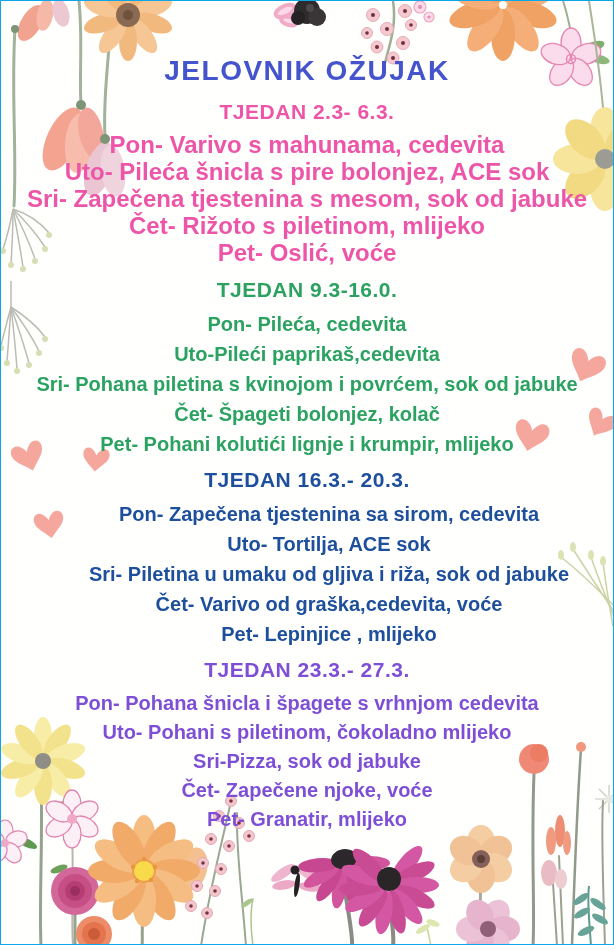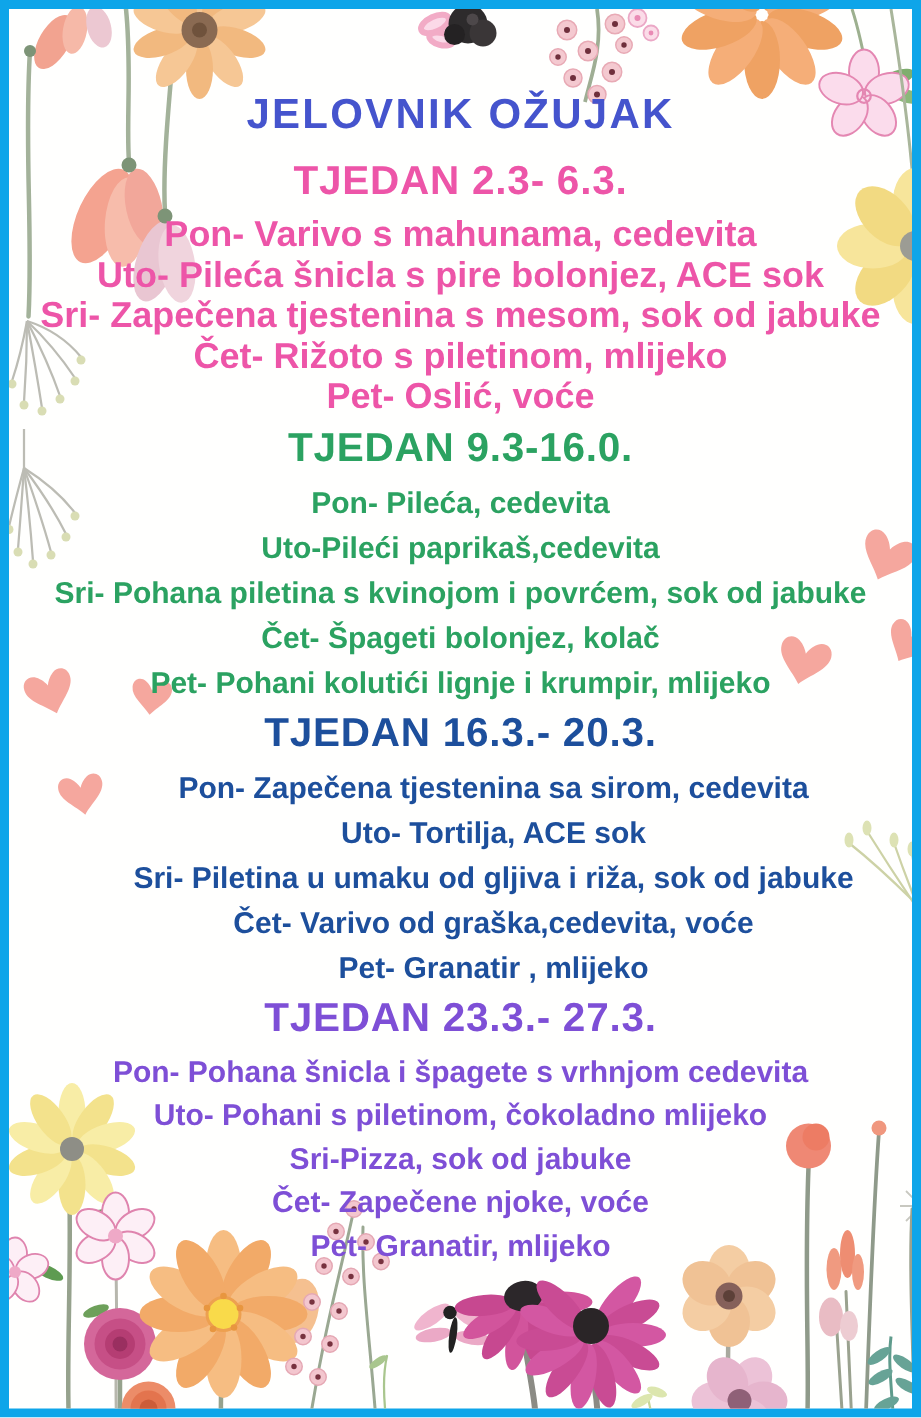--- a/index.html
+++ b/index.html
@@ -1,28 +1,28 @@
 <!DOCTYPE html>
 <html><head>
 <meta charset="utf-8">
 <style>
   html,body { margin:0; padding:0; background:#ffffff; }
   .page {
     position:relative; width:614px; height:945px; overflow:hidden;
-    background:#fffffe; border:6px solid #0ea5e9; box-sizing:border-box;
+    background:#fffffe; border:1px solid #0ea5e9; box-sizing:border-box;
     font-family:"Liberation Sans", sans-serif;
   }
   .decor { position:absolute; left:0; top:0; width:614px; height:945px; }
   .content { position:absolute; inset:0; text-align:center; }
   .title {
     position:absolute; top:54px; left:0; width:100%; margin:0;
     font-size:28px; font-weight:bold; letter-spacing:1.5px; color:#4554cd;
   }
   .week { position:absolute; left:0; width:100%; font-weight:bold; }
-  .wheader { font-size:27px; margin-bottom:7px; letter-spacing:0.5px; }
+  .wheader { font-size:21px; margin-bottom:7px; letter-spacing:0.5px; }
   .line { font-size:20px; white-space:nowrap; }
   .w1 { top:99px;  color:#ed55a8; }
   .w1 .line { font-size:24px; line-height:27px; }
   .w2 { top:277px; color:#2ba261; }
   .w2 .line { line-height:30px; }
   .w3 { top:467px; color:#1d4f9c; }
   .w3 .line { line-height:30px;margin-left:44px; }
   .w4 { top:657px; color:#7e4fd6; }
   .w4 .line { line-height:29px; }
 </style>
@@ -421,21 +421,21 @@
       <div class="line">Čet- Špageti bolonjez, kolač</div>
       <div class="line">Pet- Pohani kolutići lignje i krumpir, mlijeko</div>
     </section>
 
     <section class="week w3">
       <div class="wheader">TJEDAN 16.3.- 20.3.</div>
       <div class="line">Pon- Zapečena tjestenina sa sirom, cedevita</div>
       <div class="line">Uto- Tortilja, ACE sok</div>
       <div class="line">Sri- Piletina u umaku od gljiva i riža, sok od jabuke</div>
       <div class="line">Čet- Varivo od graška,cedevita, voće</div>
-      <div class="line">Pet- Granatir , mlijeko</div>
+      <div class="line">Pet- Lepinjice , mlijeko</div>
     </section>
 
     <section class="week w4">
       <div class="wheader">TJEDAN 23.3.- 27.3.</div>
       <div class="line">Pon- Pohana šnicla i špagete s vrhnjom cedevita</div>
       <div class="line">Uto- Pohani s piletinom, čokoladno mlijeko</div>
       <div class="line">Sri-Pizza, sok od jabuke</div>
       <div class="line">Čet- Zapečene njoke, voće</div>
       <div class="line">Pet- Granatir, mlijeko</div>
     </section>

